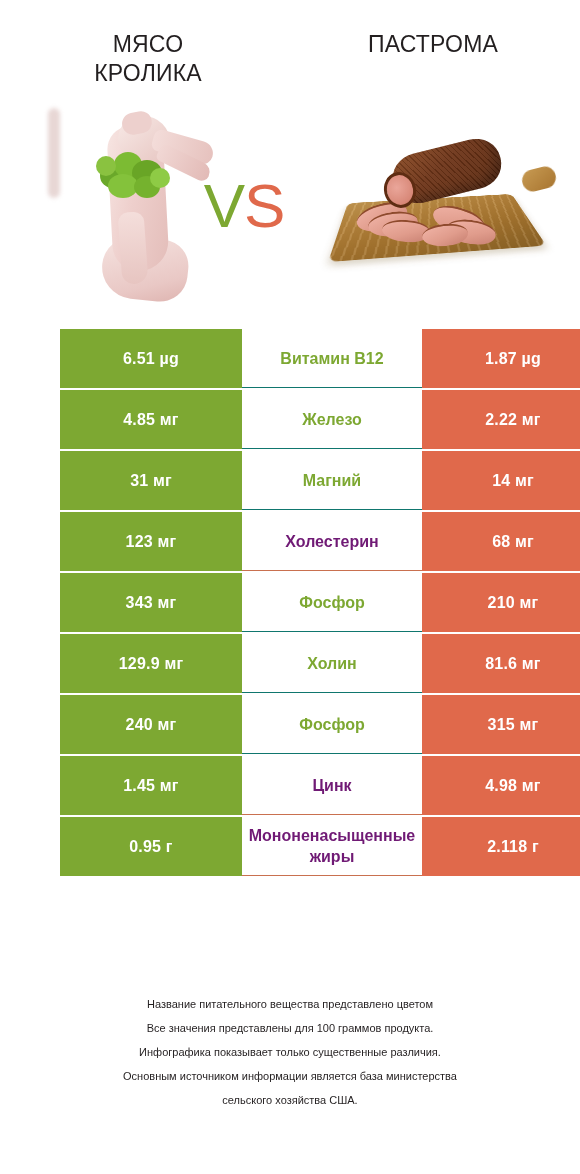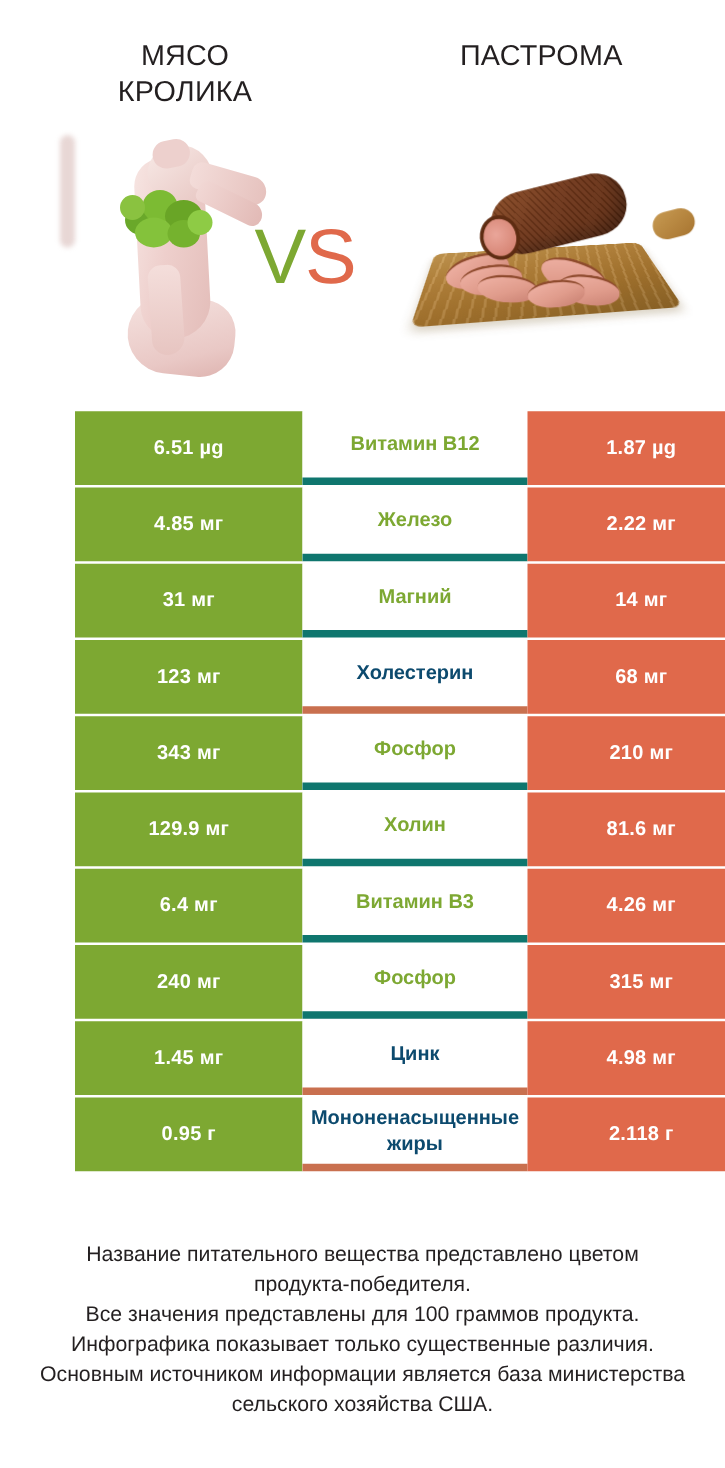--- a/index.html
+++ b/index.html
@@ -199,21 +199,21 @@
     overflow: hidden;
   }
   .cell.left-val {
     flex: 0 0 182px;
     background: #7DA832;
     color: #ffffff;
   }
   .cell.mid {
     flex: 0 0 180px;
     background: #ffffff;
-    border-bottom: 6px solid #0f766e;
+    border-bottom: 1px solid #0f766e;
     padding: 0 4px;
     line-height: 21px;
     white-space: nowrap;
   }
   .cell.mid.wrap { white-space: normal; }
   .cell.mid.win-right { border-bottom-color: #C9704F; }
   .cell.right-val {
     flex: 0 0 182px;
     background: #E0694B;
     color: #ffffff;
@@ -221,30 +221,30 @@
   .val {
     font-size: 16px;
     font-weight: bold;
     letter-spacing: 0.2px;
   }
   .label {
     font-size: 16px;
     font-weight: bold;
     color: #7DA832;
   }
-  .label.orange { color: #0c4a6e; }
+  .label.orange { color: #701a75; }
 
   
   .footer {
     position: absolute;
     left: 0; top: 992px;
     width: 580px;
     text-align: center;
     color: #231f20;
-    font-size: 17px;
+    font-size: 11px;
     line-height: 24px;
     font-weight: 400;
     padding: 0 10px;
   }
   .footer .fline { display: block; white-space: nowrap; }
 </style>
 </head>
 <body>
 
 <div id="page">
@@ -373,31 +373,20 @@
         <span class="val">129.9 мг</span>
       </div>
       <div class="cell mid">
         <span class="label">Холин</span>
       </div>
       <div class="cell right-val">
         <span class="val">81.6 мг</span>
       </div>
     </div>
 
-    <div class="row">
-      <div class="cell left-val">
-        <span class="val">6.4 мг</span>
-      </div>
-      <div class="cell mid">
-        <span class="label">Витамин B3</span>
-      </div>
-      <div class="cell right-val">
-        <span class="val">4.26 мг</span>
-      </div>
-    </div>
 
     <div class="row">
       <div class="cell left-val">
         <span class="val">240 мг</span>
       </div>
       <div class="cell mid">
         <span class="label">Фосфор</span>
       </div>
       <div class="cell right-val">
         <span class="val">315 мг</span>
@@ -425,20 +414,19 @@
       </div>
       <div class="cell right-val">
         <span class="val">2.118 г</span>
       </div>
     </div>
 
   </div>
 
   <div class="footer">
     <span class="fline">Название питательного вещества представлено цветом</span>
-    <span class="fline">продукта-победителя.</span>
     <span class="fline">Все значения представлены для 100 граммов продукта.</span>
     <span class="fline">Инфографика показывает только существенные различия.</span>
     <span class="fline">Основным источником информации является база министерства</span>
     <span class="fline">сельского хозяйства США.</span>
   </div>
 
 </div>
 
 </body></html>

